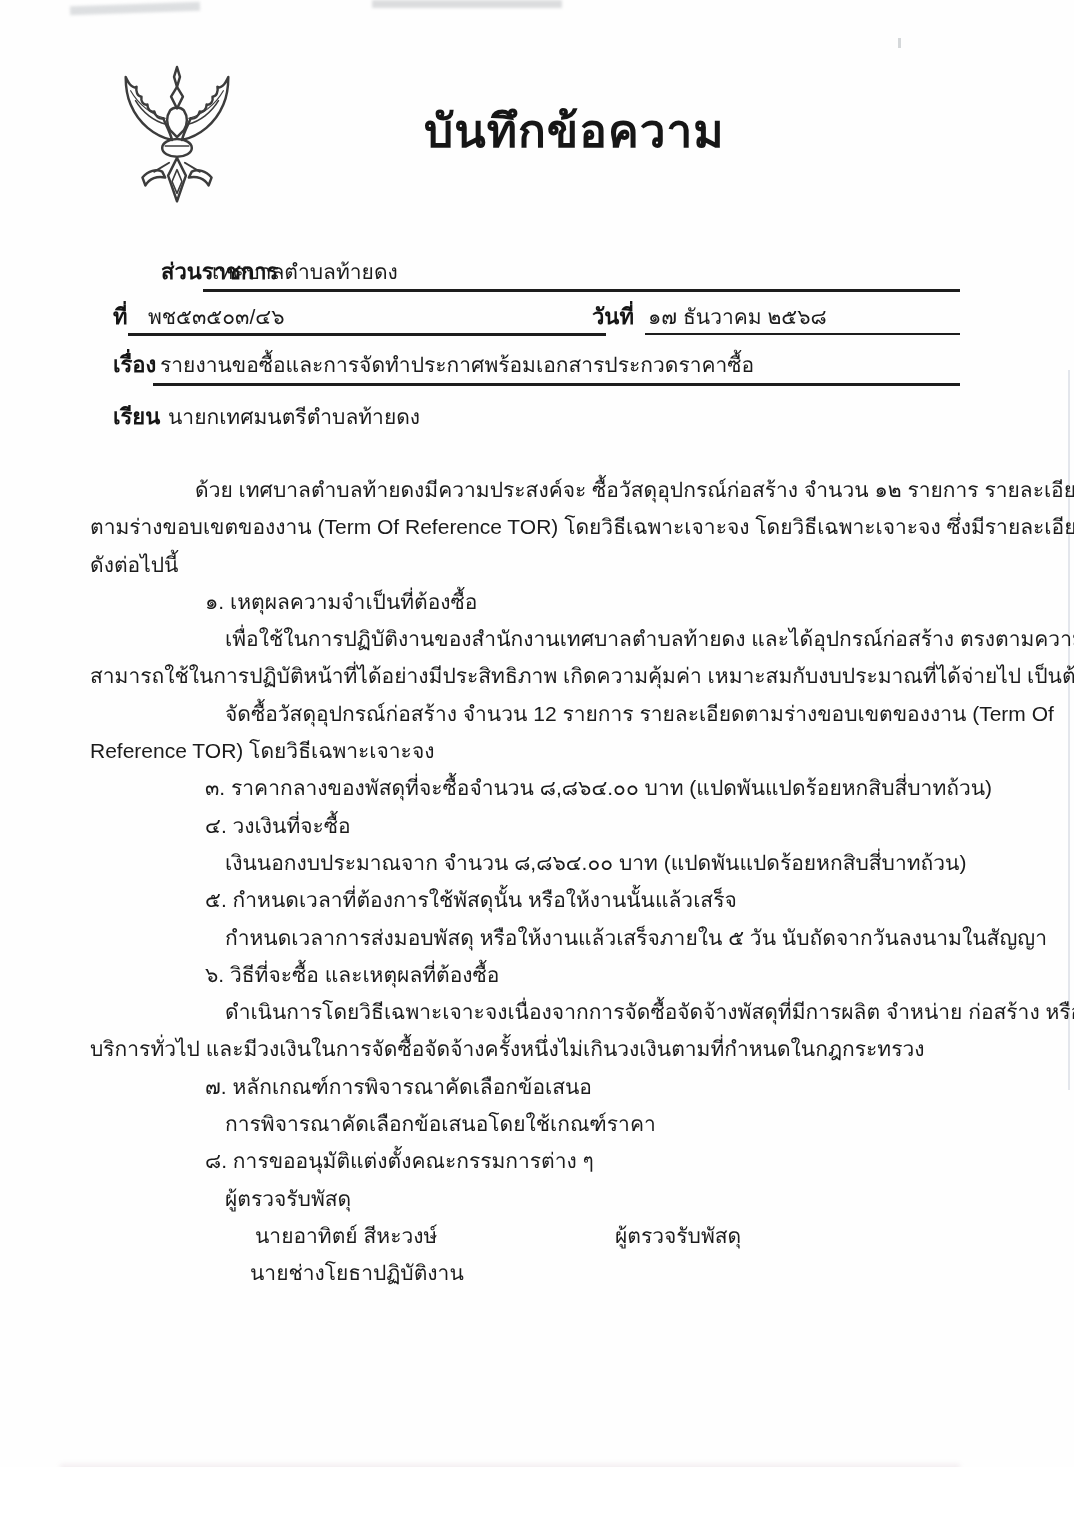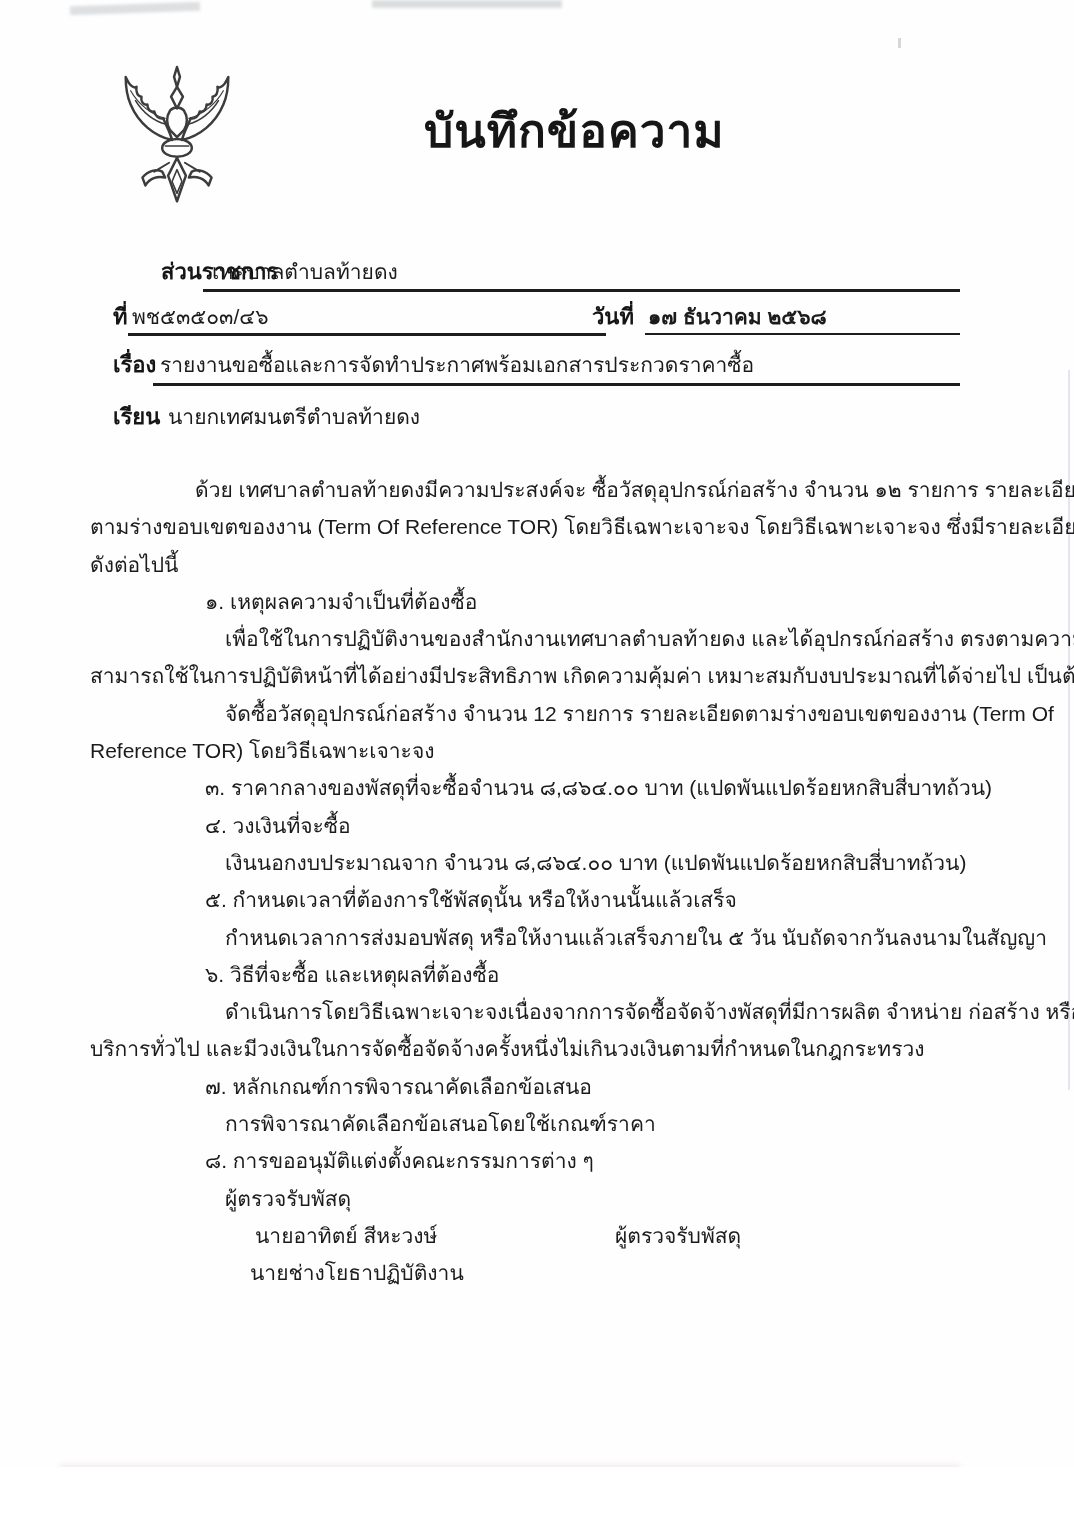--- a/index.html
+++ b/index.html
@@ -98,25 +98,25 @@
     </svg>
   </div>
 
   <div class="doc-title">บันทึกข้อความ</div>
 
   <div class="lbl" style="left:113px;top:254px;margin-left:48px;">ส่วนราชการ</div>
   <div class="val" style="left:212px;top:255px;">เทศบาลตำบลท้ายดง</div>
   <div class="rule thick" style="left:203px;top:289px;width:757px;"></div>
 
   <div class="lbl" style="left:113px;top:299px;">ที่</div>
-  <div class="val" style="left:132px;top:300px;text-align:center;">พช๕๓๕๐๓/๔๖</div>
+  <div class="val" style="left:148px;top:300px;text-align:center;">พช๕๓๕๐๓/๔๖</div>
   <div class="rule thick" style="left:128px;top:333px;width:478px;"></div>
 
   <div class="lbl" style="left:592px;top:299px;">วันที่</div>
-  <div class="val" style="left:648px;top:300px;font-weight:bold;">๑๗ ธันวาคม ๒๕๖๘</div>
+  <div class="val" style="left:648px;top:300px;">๑๗ ธันวาคม ๒๕๖๘</div>
   <div class="rule" style="left:645px;top:333px;width:315px;"></div>
 
   <div class="lbl" style="left:113px;top:347px;">เรื่อง</div>
   <div class="val" style="left:160px;top:348px;">รายงานขอซื้อและการจัดทำประกาศพร้อมเอกสารประกวดราคาซื้อ</div>
   <div class="rule thick" style="left:153px;top:383px;width:807px;"></div>
 
   <div class="lbl" style="left:113px;top:399px;">เรียน</div>
   <div class="val" style="left:168px;top:400px;">นายกเทศมนตรีตำบลท้ายดง</div>
 
   <div class="body-block">

